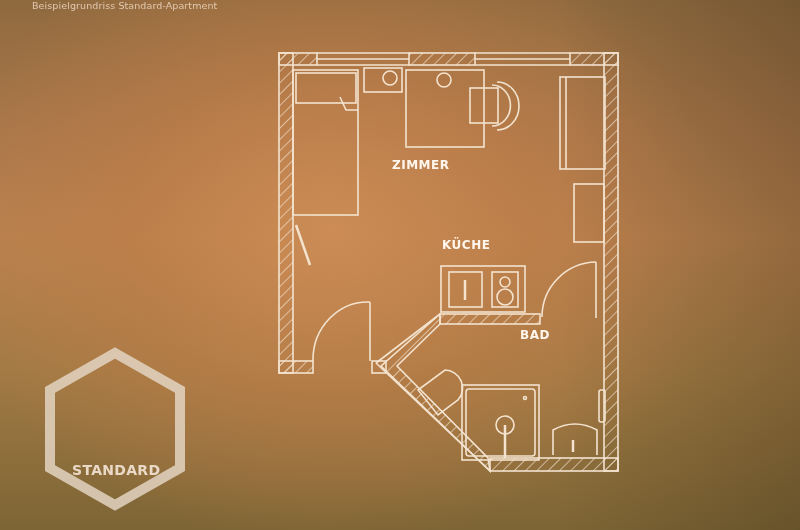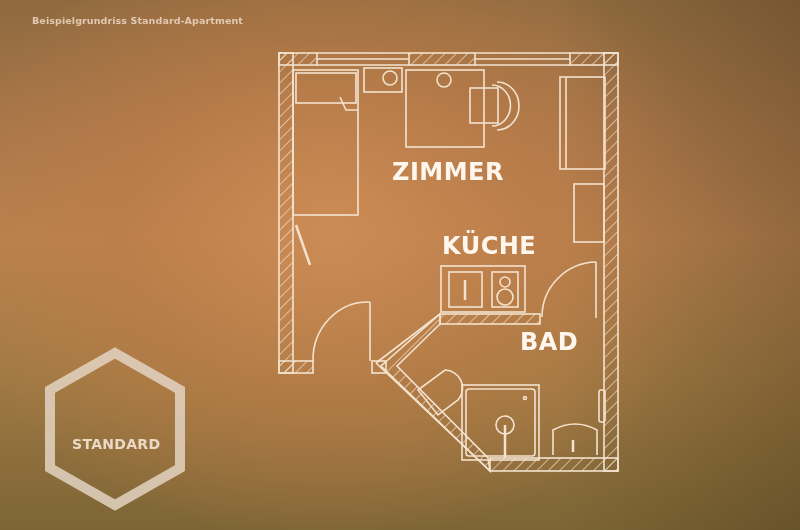--- a/index.html
+++ b/index.html
@@ -9,30 +9,30 @@
       background:
         radial-gradient(ellipse 520px 420px at 330px 230px, rgba(205,140,85,0.95) 0%, rgba(190,125,72,0.6) 40%, rgba(0,0,0,0) 75%),
         linear-gradient(180deg, #8f6a3f 0%, #a9774a 25%, #b9824f 45%, #a17a44 70%, #7d6535 100%);
     }
     .vignette {
       position:absolute; inset:0;
       background: linear-gradient(90deg, rgba(0,0,0,0) 70%, rgba(40,30,10,0.25) 100%);
       pointer-events:none;
     }
     .caption {
-      position:absolute; left:32px; top:15px;
-      font-size:9.5px; font-weight:bold; color:#e9d3bf; opacity:0.9;
+      position:absolute; left:32px; top:0;
+      font-size:9.5px; font-weight:normal; color:#e9d3bf; opacity:0.9;
       letter-spacing:0.1px;
     }
     svg.plan { position:absolute; left:0; top:0; }
     .room-label {
-      position:absolute; font-weight:bold; color:#fff7ee; font-size:24px; letter-spacing:0.5px;
+      position:absolute; font-weight:bold; color:#fff7ee; font-size:12px; letter-spacing:0.5px;
     }
     .badge-text {
-      position:absolute; left:72px; top:436px; font-weight:bold; font-size:14px; color:#ead9c6; letter-spacing:0.3px;
+      position:absolute; left:72px; top:462px; font-weight:bold; font-size:14px; color:#ead9c6; letter-spacing:0.3px;
     }
   </style>
 </head>
 <body>
 
 <div class="vignette"></div>
 
 <div class="caption">Beispielgrundriss Standard-Apartment</div>
 
 <svg class="plan" width="800" height="530" viewBox="0 0 800 530">
@@ -118,16 +118,16 @@
 
     <path d="M 553 455 L 553 430 Q 575 418 597 430 L 597 455"></path>
     <line x1="573" y1="440" x2="573" y2="452" stroke-width="2.5"></line>
     <rect x="599" y="390" width="6" height="32" rx="2"></rect>
   </g>
 
   <polygon points="115,353 180,390 180,468 115,505 50,468 50,390" fill="none" stroke="#e3d4c2" stroke-width="10" opacity="0.85"></polygon>
 </svg>
 
 <div class="room-label" style="left:392px;top:158px;">ZIMMER</div>
-<div class="room-label" style="left:442px;top:232px;">KÜCHE</div>
+<div class="room-label" style="left:442px;top:238px;">KÜCHE</div>
 <div class="room-label" style="left:520px;top:328px;">BAD</div>
 
 <div class="badge-text">STANDARD</div>
 
 </body></html>

